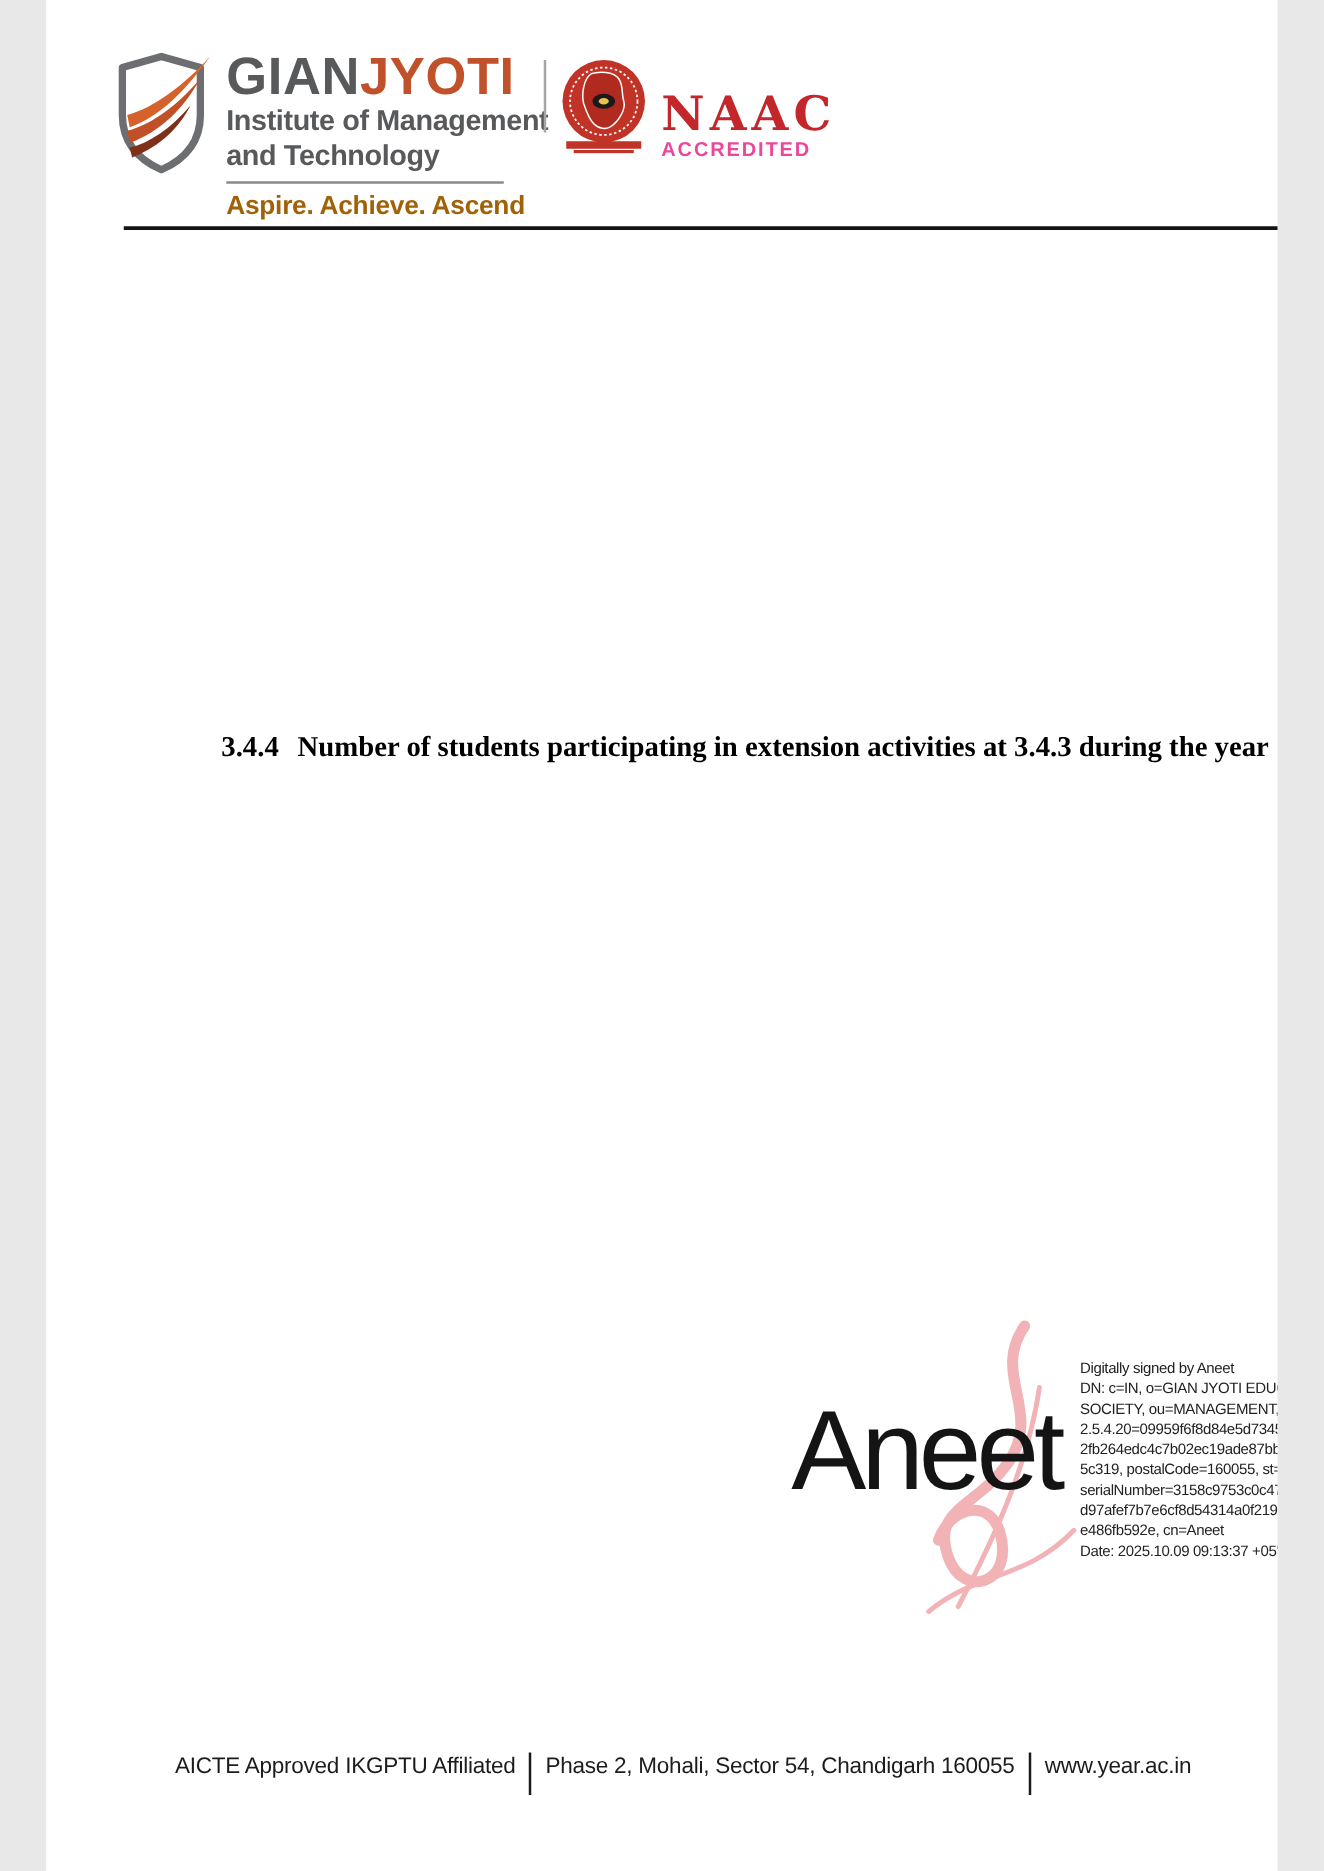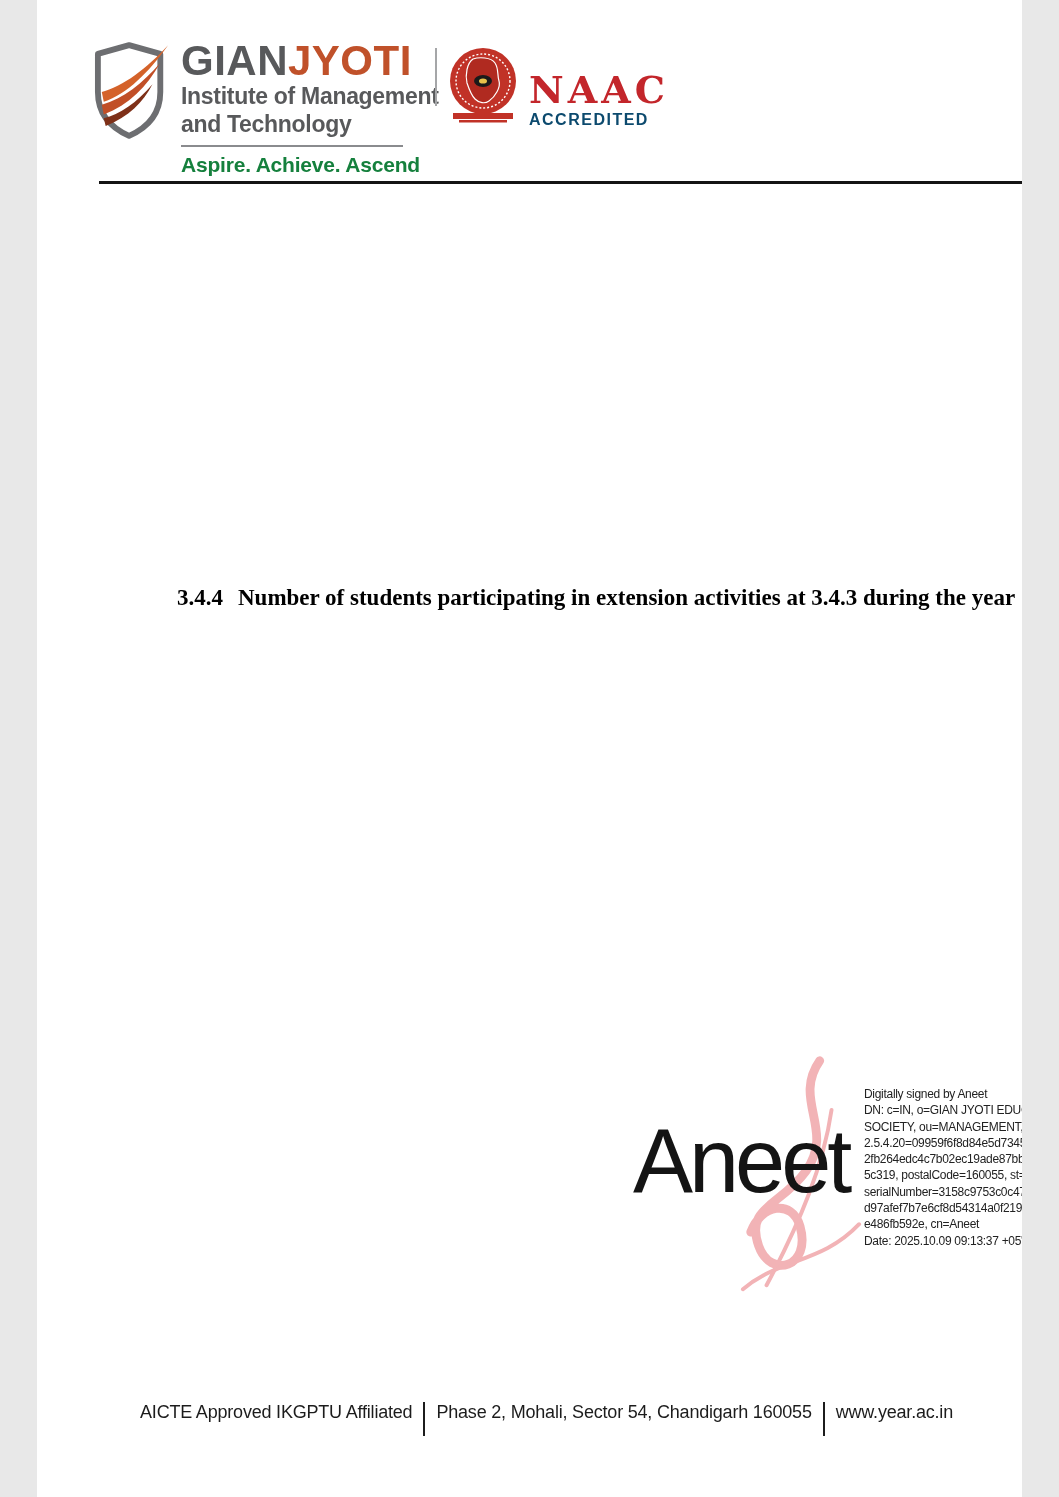--- a/index.html
+++ b/index.html
@@ -11,29 +11,29 @@
 
   
   .brand { position:absolute; left:57px; top:40px; display:flex; align-items:flex-start; }
   .brand svg { display:block; }
   .brand-text { margin-left:9px; }
   .brand-name { font-size:42px; font-weight:bold; letter-spacing:.5px; line-height:1.0; white-space:nowrap; }
   .brand-name .gray { color:#58595b; }
   .brand-name .orange { color:#c0512a; }
   .brand-line { font-size:23px; font-weight:bold; color:#58595b; line-height:1.22; letter-spacing:-.3px; white-space:nowrap; }
   .brand-rule { width:222px; height:2px; background:#8a8b8e; margin:7px 0 6px; }
-  .brand-tagline { font-size:21px; font-weight:bold; color:#15803d; letter-spacing:-.2px; white-space:nowrap; }
+  .brand-tagline { font-size:21px; font-weight:bold; color:#a16207; letter-spacing:-.2px; white-space:nowrap; }
 
   .header-vdivider { position:absolute; left:398px; top:48px; width:2px; height:58px; background:#a5a6a8; }
 
   .naac { position:absolute; left:410px; top:45px; display:flex; align-items:flex-end; }
   .naac-text { margin-left:10px; }
   .naac-title { font-family:"DejaVu Serif", serif; font-weight:bold; font-size:38px; line-height:1.05;
                 color:#c3262b; letter-spacing:4px; white-space:nowrap; }
-  .naac-sub { font-size:16px; font-weight:bold; color:#0c4a6e; letter-spacing:1.5px; margin-top:1px; white-space:nowrap; }
+  .naac-sub { font-size:16px; font-weight:bold; color:#ec4899; letter-spacing:1.5px; margin-top:1px; white-space:nowrap; }
 
   .years-badge { position:absolute; left:874px; top:34px; width:120px; font-family:"DejaVu Serif", serif; }
   .yb-top { line-height:.95; white-space:nowrap; }
   .yb-num { font-size:48px; font-weight:bold; color:#c2551f; }
   .yb-plus { font-size:30px; font-weight:bold; color:#c2551f; vertical-align:18px; margin-left:1px; }
   .yb-years { font-size:13px; font-weight:bold; color:#c2551f; margin:-2px 0 0 44px; }
   .yb-line1 { font-size:12px; font-style:italic; color:#4b4b4d; margin:1px 0 0 4px; white-space:nowrap; }
   .yb-line1 .orange { color:#c2551f; }
   .yb-line2 { font-size:13px; font-style:italic; color:#4b4b4d; margin:0 0 0 16px; border-left:1px solid #c2551f; border-bottom:1px solid #c2551f; padding:0 0 2px 4px; display:inline-block; }
 

